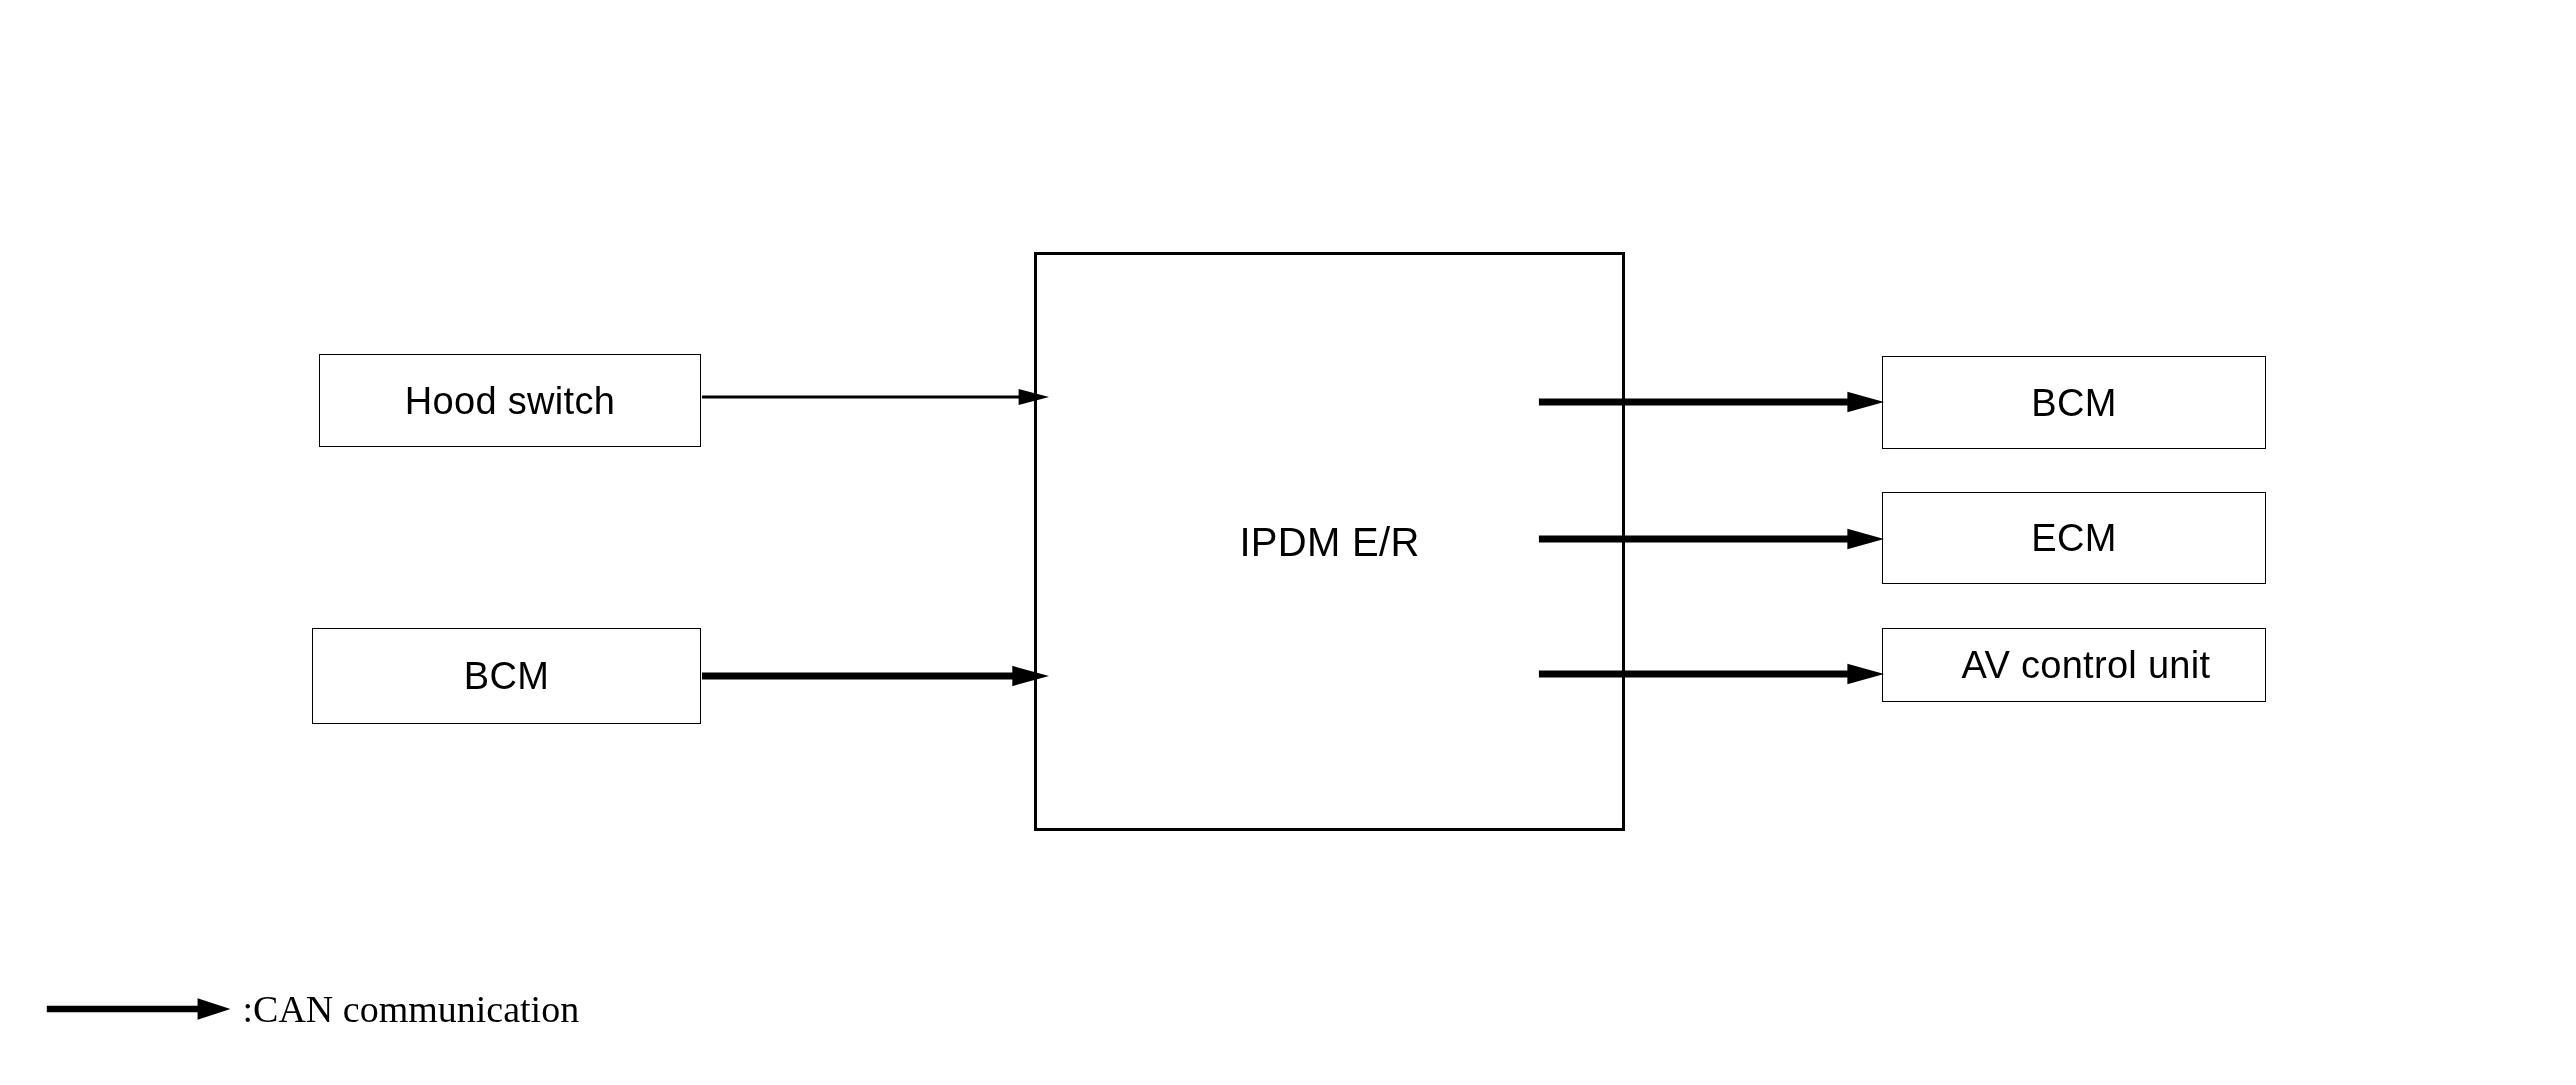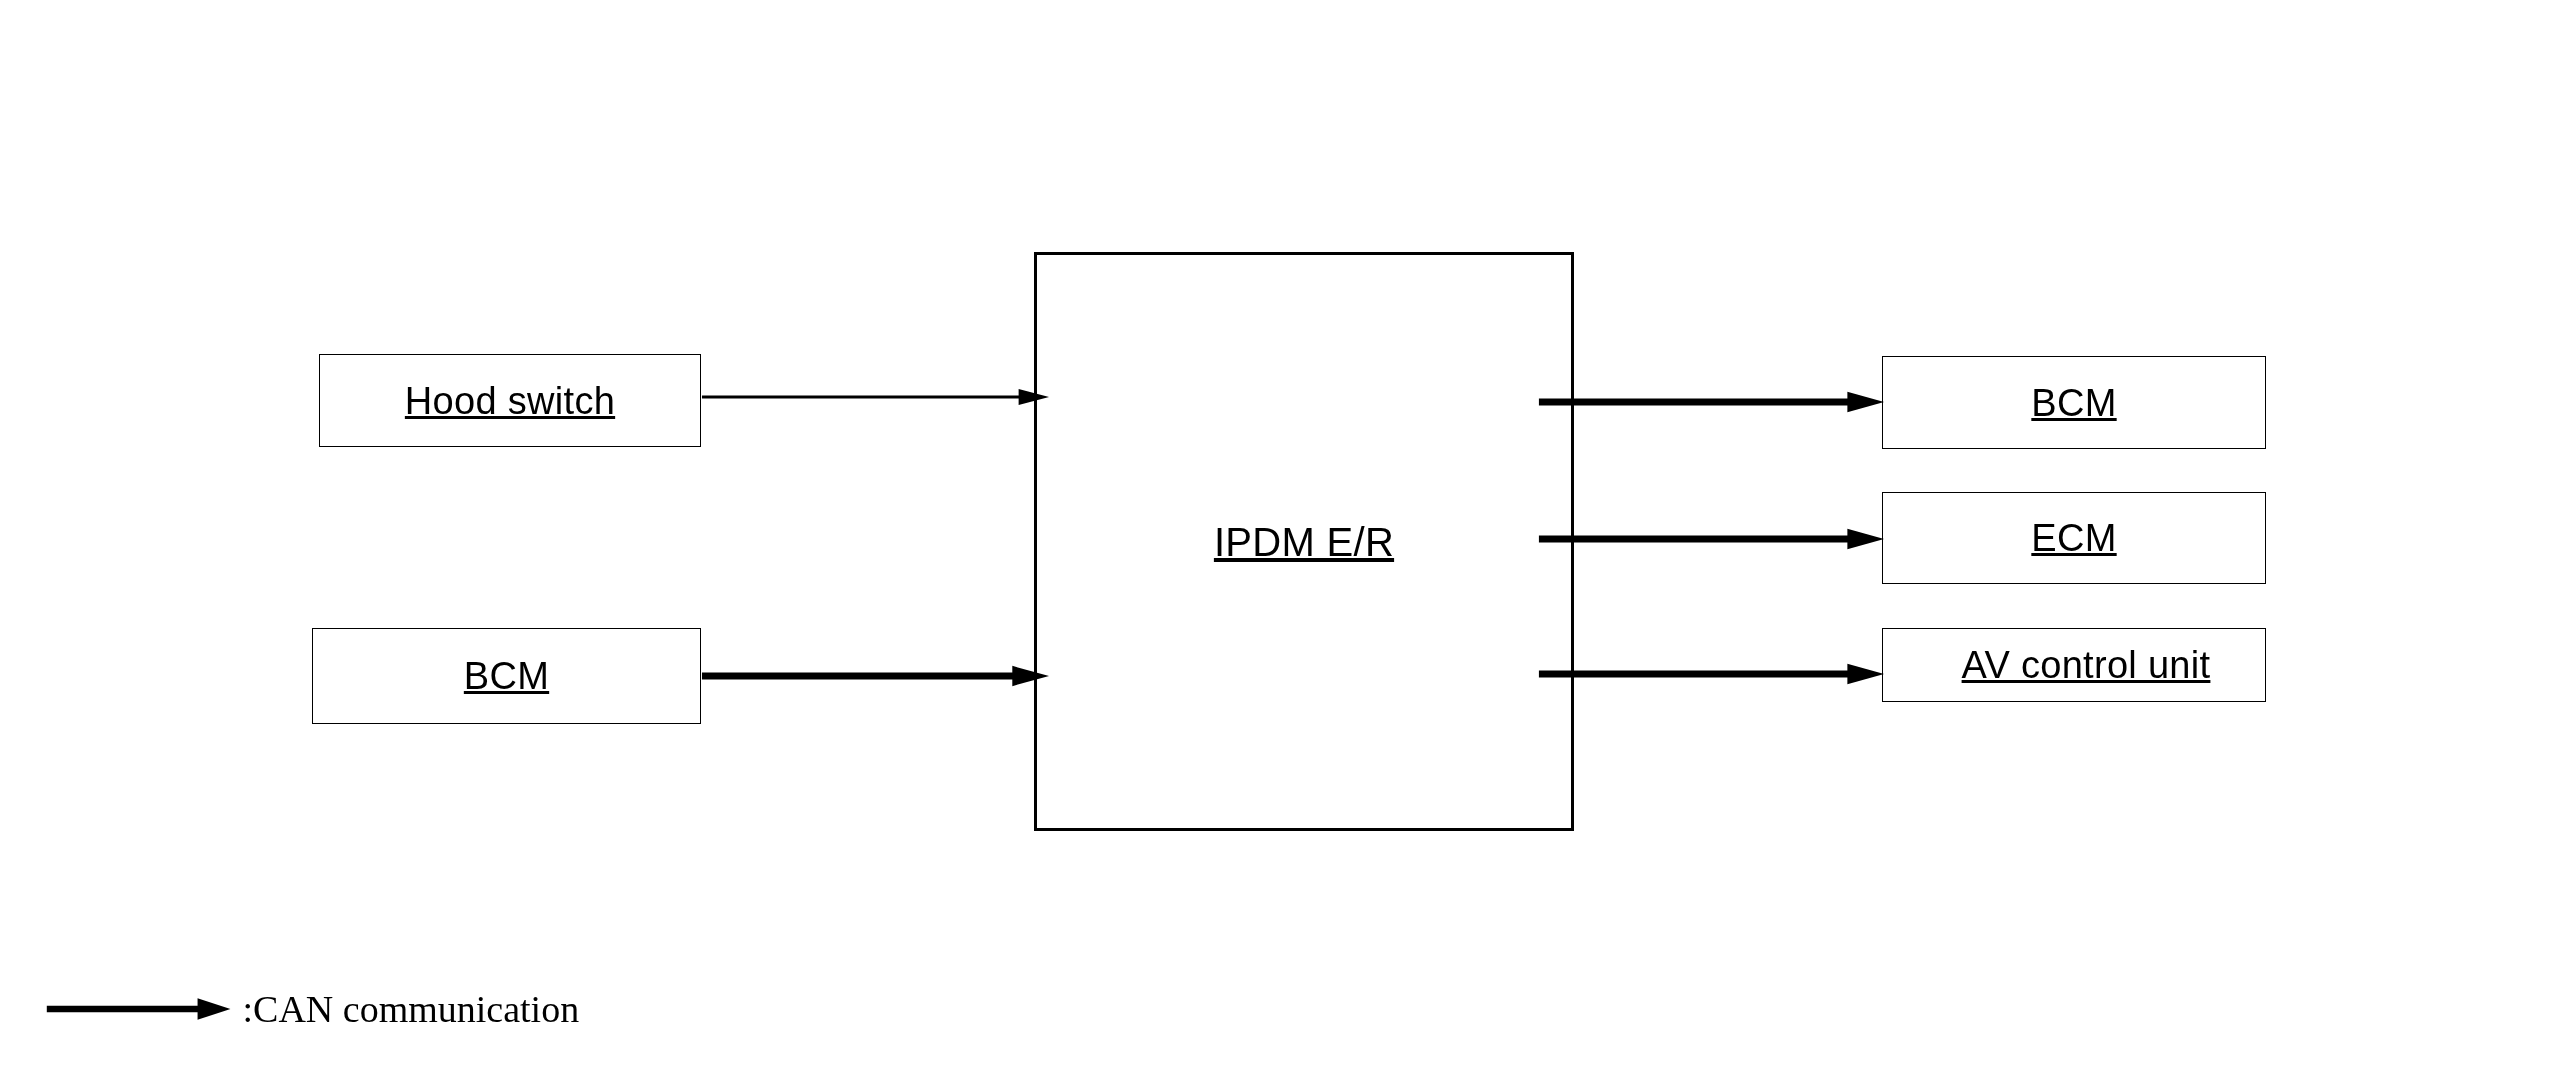--- a/index.html
+++ b/index.html
@@ -29,28 +29,27 @@
     align-items: center;
     justify-content: center;
     text-align: center;
   }
   .node-box .node-label {
     font-size: 38px;
     line-height: 1;
     letter-spacing: 0.3px;
     white-space: nowrap;
     color: #000000;
-    text-decoration: underline;
   }
 
   #box-hood-switch { left: 319px;  top: 354px;  width: 382px; height: 93px; }
   #box-bcm-in      { left: 312px;  top: 628px;  width: 389px; height: 96px; }
 
   #box-ipdm {
-    left: 1034px; top: 252px; width: 540px; height: 579px;
+    left: 1034px; top: 252px; width: 591px; height: 579px;
     border-width: 3.2px;
   }
   #box-ipdm .node-label { font-size: 40px; }
 
   #box-bcm-out     { left: 1882px; top: 356px;  width: 384px; height: 93px; }
   #box-ecm         { left: 1882px; top: 492px;  width: 384px; height: 92px; }
   #box-av-unit     { left: 1882px; top: 628px;  width: 384px; height: 74px; padding-left: 24px; }
 
   
   .connector {

